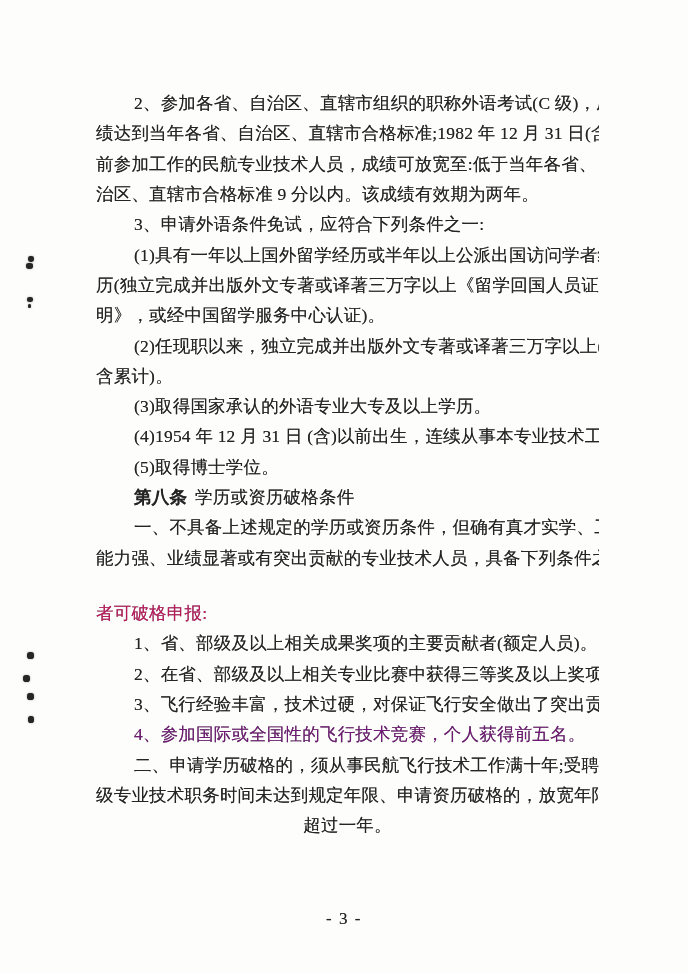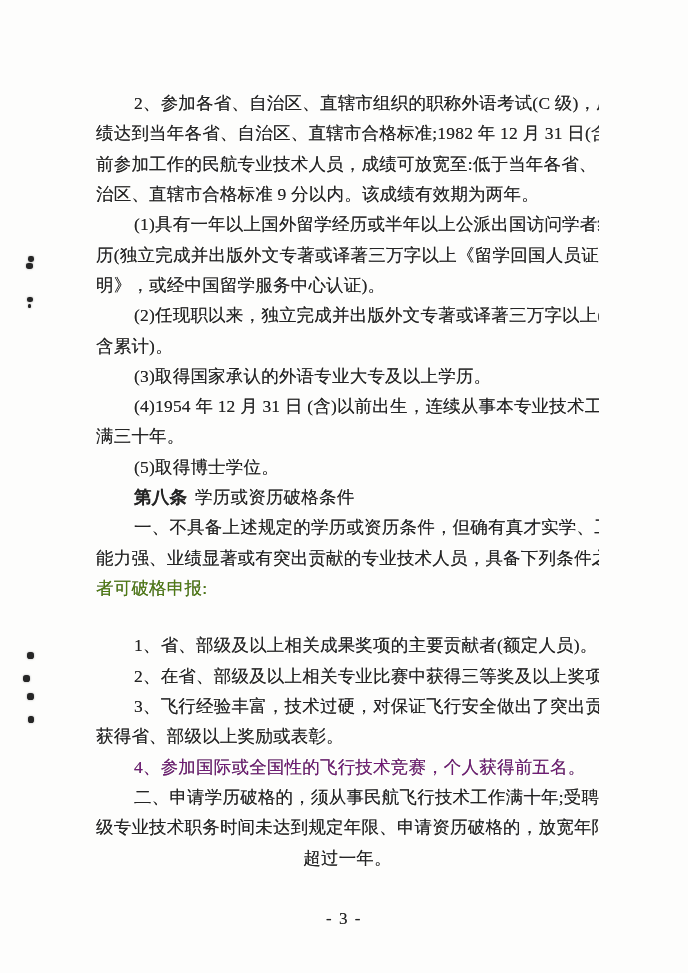--- a/index.html
+++ b/index.html
@@ -65,37 +65,36 @@
 </style>
 </head>
 <body>
 
 <div class="page" style="background: rgb(253, 253, 252);">
   <div class="text-block" id="text-block">
       <div class="line indent justify" style="color: rgb(36, 36, 36);">2、参加各省、自治区、直辖市组织的职称外语考试(C 级)，成</div>
       <div class="line justify" style="color: rgb(36, 36, 36);">绩达到当年各省、自治区、直辖市合格标准;1982 年 12 月 31 日(含)</div>
       <div class="line justify" style="color: rgb(36, 36, 36);">前参加工作的民航专业技术人员，成绩可放宽至:低于当年各省、自</div>
       <div class="line" style="color: rgb(36, 36, 36);">治区、直辖市合格标准 9 分以内。该成绩有效期为两年。</div>
+      <div class="line indent" style="color: rgb(36, 36, 36);">3、申请外语条件免试，应符合下列条件之一:</div>
       <div class="line indent justify" style="color: rgb(36, 36, 36);">(1)具有一年以上国外留学经历或半年以上公派出国访问学者经</div>
       <div class="line justify" style="color: rgb(36, 36, 36);">历(独立完成并出版外文专著或译著三万字以上《留学回国人员证</div>
       <div class="line" style="color: rgb(36, 36, 36);">明》，或经中国留学服务中心认证)。</div>
       <div class="line indent justify" style="color: rgb(36, 36, 36);">(2)任现职以来，独立完成并出版外文专著或译著三万字以上(不</div>
       <div class="line" style="color: rgb(36, 36, 36);">含累计)。</div>
       <div class="line indent" style="color: rgb(36, 36, 36);">(3)取得国家承认的外语专业大专及以上学历。</div>
       <div class="line indent justify" style="color: rgb(36, 36, 36);">(4)1954 年 12 月 31 日 (含)以前出生，连续从事本专业技术工作</div>
-      <div class="line" style="color: rgb(36, 36, 36);">满三十年。</div>
       <div class="line indent" style="color: rgb(36, 36, 36);">(5)取得博士学位。</div>
       <div class="line indent" style="color: rgb(36, 36, 36);"><span class="bold-prefix">第八条</span><span>学历或资历破格条件</span></div>
       <div class="line indent justify" style="color: rgb(36, 36, 36);">一、不具备上述规定的学历或资历条件，但确有真才实学、工作</div>
       <div class="line justify" style="color: rgb(36, 36, 36);">能力强、业绩显著或有突出贡献的专业技术人员，具备下列条件之一</div>
-      <div class="line" style="color: #4d7c0f;">者可破格申报:</div>
-      <div class="line indent" style="color: rgb(36, 36, 36); margin-top: 27px;">1、省、部级及以上相关成果奖项的主要贡献者(额定人员)。</div>
+      <div class="line" style="color: #be185d; margin-top: 25px;">者可破格申报:</div>
+      <div class="line indent" style="color: rgb(36, 36, 36);">1、省、部级及以上相关成果奖项的主要贡献者(额定人员)。</div>
       <div class="line indent" style="color: rgb(36, 36, 36);">2、在省、部级及以上相关专业比赛中获得三等奖及以上奖项。</div>
       <div class="line indent justify" style="color: rgb(36, 36, 36);">3、飞行经验丰富，技术过硬，对保证飞行安全做出了突出贡献，</div>
-      <div class="line" style="color: rgb(36, 36, 36);">获得省、部级以上奖励或表彰。</div>
       <div class="line indent" style="color: #701a75;">4、参加国际或全国性的飞行技术竞赛，个人获得前五名。</div>
       <div class="line indent justify" style="color: rgb(36, 36, 36);">二、申请学历破格的，须从事民航飞行技术工作满十年;受聘初</div>
       <div class="line justify" style="color: rgb(36, 36, 36);">级专业技术职务时间未达到规定年限、申请资历破格的，放宽年限不</div>
       <div class="line" style="color: rgb(36, 36, 36); text-align: center;">超过一年。</div>
     </div>
   <div class="page-number">- 3 -</div>
   <div id="marks-layer">
       <div class="mark" style="left: 28px; top: 256px; width: 6px; height: 6px;"></div>
       <div class="mark" style="left: 26px; top: 263px; width: 7px; height: 6px;"></div>
       <div class="mark" style="left: 27px; top: 297px; width: 6px; height: 5px;"></div>

